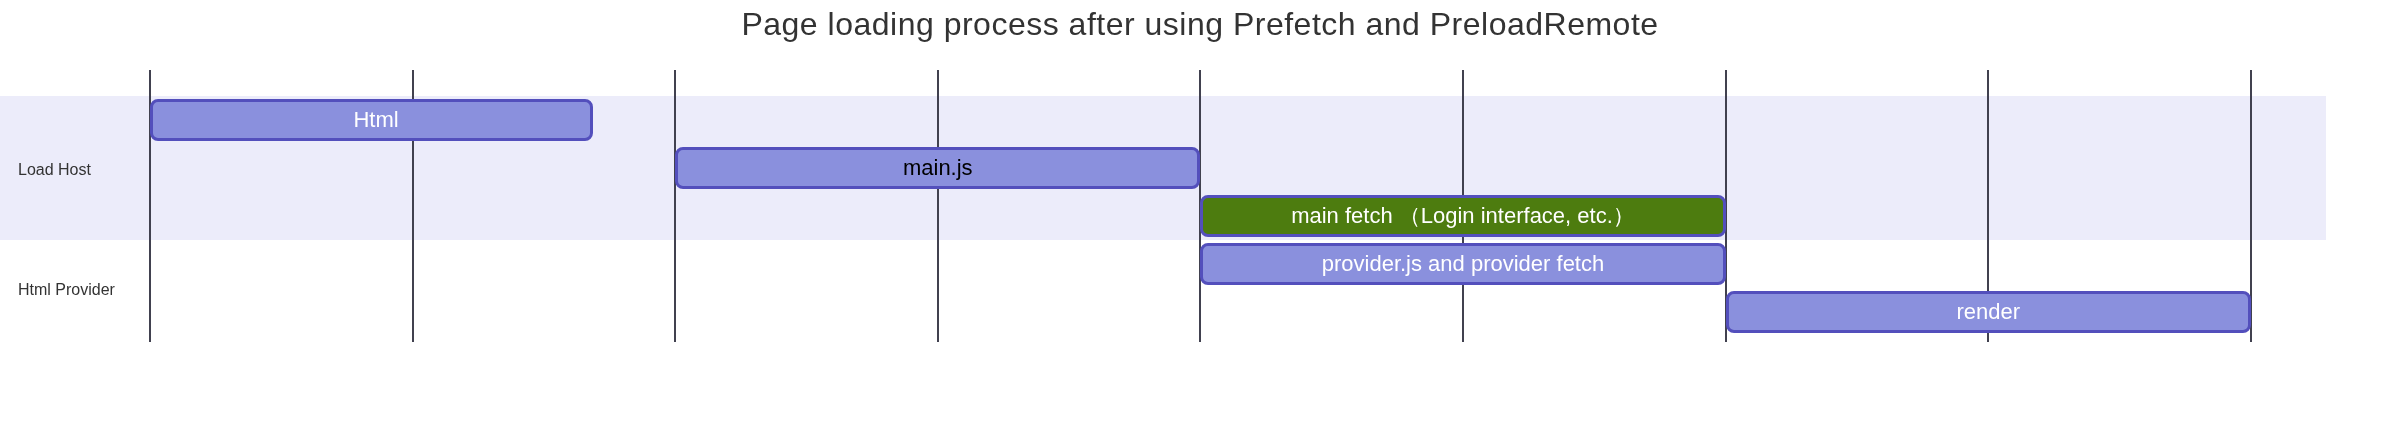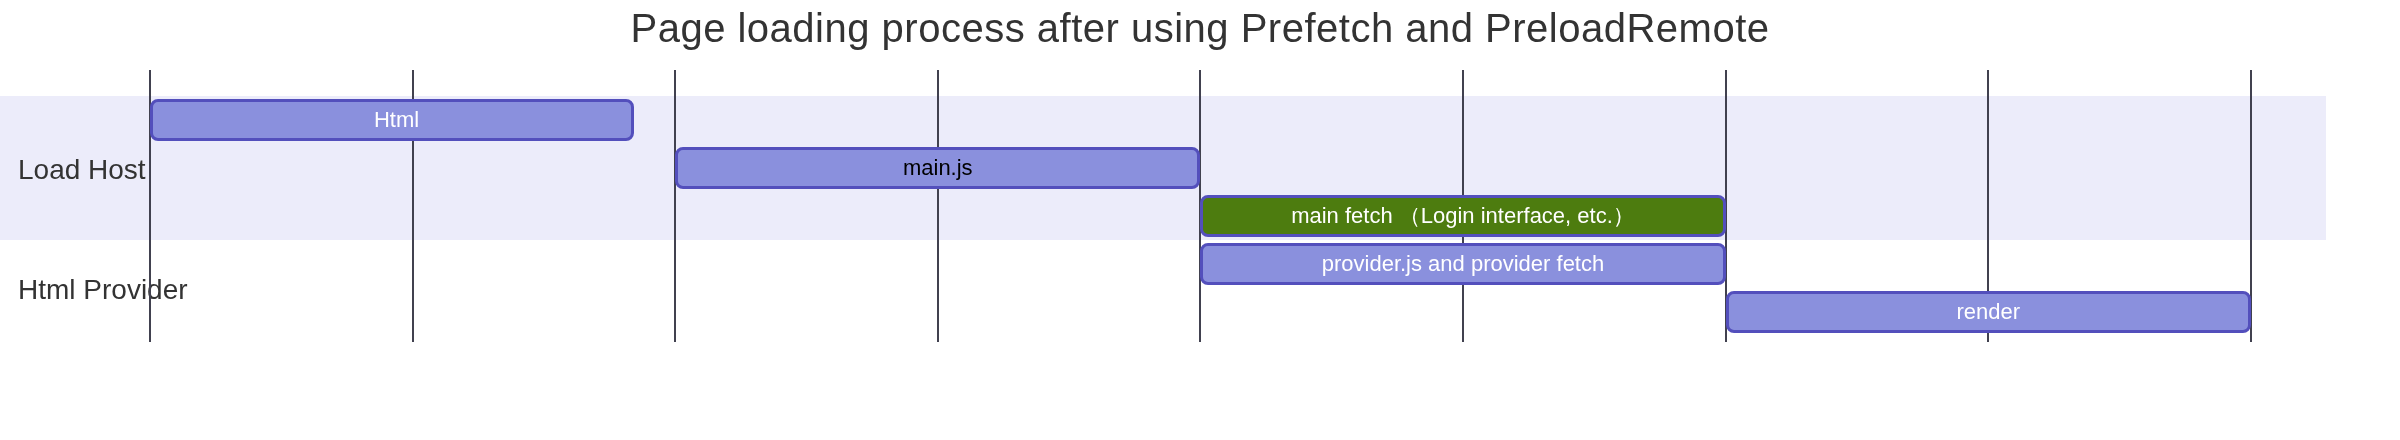--- a/index.html
+++ b/index.html
@@ -14,36 +14,36 @@
     height: 440px;
     overflow: hidden;
     background: #ffffff;
   }
   .chart-title {
     position: absolute;
     top: 6px;
     left: 0;
     right: 0;
     text-align: center;
-    font-size: 40px;
+    font-size: 32px;
     font-weight: 400;
     letter-spacing: 0.5px;
   }
   .plot {
     position: absolute;
     inset: 0;
   }
   .section-band {
     position: absolute;
     left: 0;
   }
   .section-label {
     position: absolute;
     left: 18px;
-    font-size: 28px;
+    font-size: 16px;
     white-space: nowrap;
     line-height: 28px;
   }
   .grid-line {
     position: absolute;
     width: 2px;
   }
   .task-bar {
     position: absolute;
     box-sizing: border-box;
@@ -71,21 +71,21 @@
       <div class="section-label" style="top: 276px; color: rgb(51, 51, 51);">Html Provider</div>
       <div class="grid-line" style="left: 149px; top: 70px; height: 272px; background: rgb(65, 65, 79);"></div>
       <div class="grid-line" style="left: 411.6px; top: 70px; height: 272px; background: rgb(65, 65, 79);"></div>
       <div class="grid-line" style="left: 674.2px; top: 70px; height: 272px; background: rgb(65, 65, 79);"></div>
       <div class="grid-line" style="left: 936.8px; top: 70px; height: 272px; background: rgb(65, 65, 79);"></div>
       <div class="grid-line" style="left: 1199.4px; top: 70px; height: 272px; background: rgb(65, 65, 79);"></div>
       <div class="grid-line" style="left: 1462px; top: 70px; height: 272px; background: rgb(65, 65, 79);"></div>
       <div class="grid-line" style="left: 1724.6px; top: 70px; height: 272px; background: rgb(65, 65, 79);"></div>
       <div class="grid-line" style="left: 1987.2px; top: 70px; height: 272px; background: rgb(65, 65, 79);"></div>
       <div class="grid-line" style="left: 2249.8px; top: 70px; height: 272px; background: rgb(65, 65, 79);"></div>
-      <div class="task-bar" style="left: 150px; width: 484px; top: 99px; height: 42px; background: rgb(138, 144, 221); border-color: rgb(83, 79, 188); padding-left: 9px;">
+      <div class="task-bar" style="left: 150px; width: 443px; top: 99px; height: 42px; background: rgb(138, 144, 221); border-color: rgb(83, 79, 188); padding-left: 9px;">
         <span class="task-label" style="color: rgb(255, 255, 255);">Html</span>
       </div>
       <div class="task-bar" style="left: 675.2px; width: 525.2px; top: 147px; height: 42px; background: rgb(138, 144, 221); border-color: rgb(83, 79, 188);">
         <span class="task-label" style="color: #000000;">main.js</span>
       </div>
       <div class="task-bar" style="left: 1200.4px; width: 525.2px; top: 195px; height: 42px; background: #4d7c0f; border-color: rgb(83, 79, 188); align-items: center;">
         <span class="task-label" style="color: rgb(255, 255, 255);">main fetch （Login interface, etc.）</span>
       </div>
       <div class="task-bar" style="left: 1200.4px; width: 525.2px; top: 243px; height: 42px; background: rgb(138, 144, 221); border-color: rgb(83, 79, 188);">
         <span class="task-label" style="color: rgb(255, 255, 255);">provider.js and provider fetch</span>

